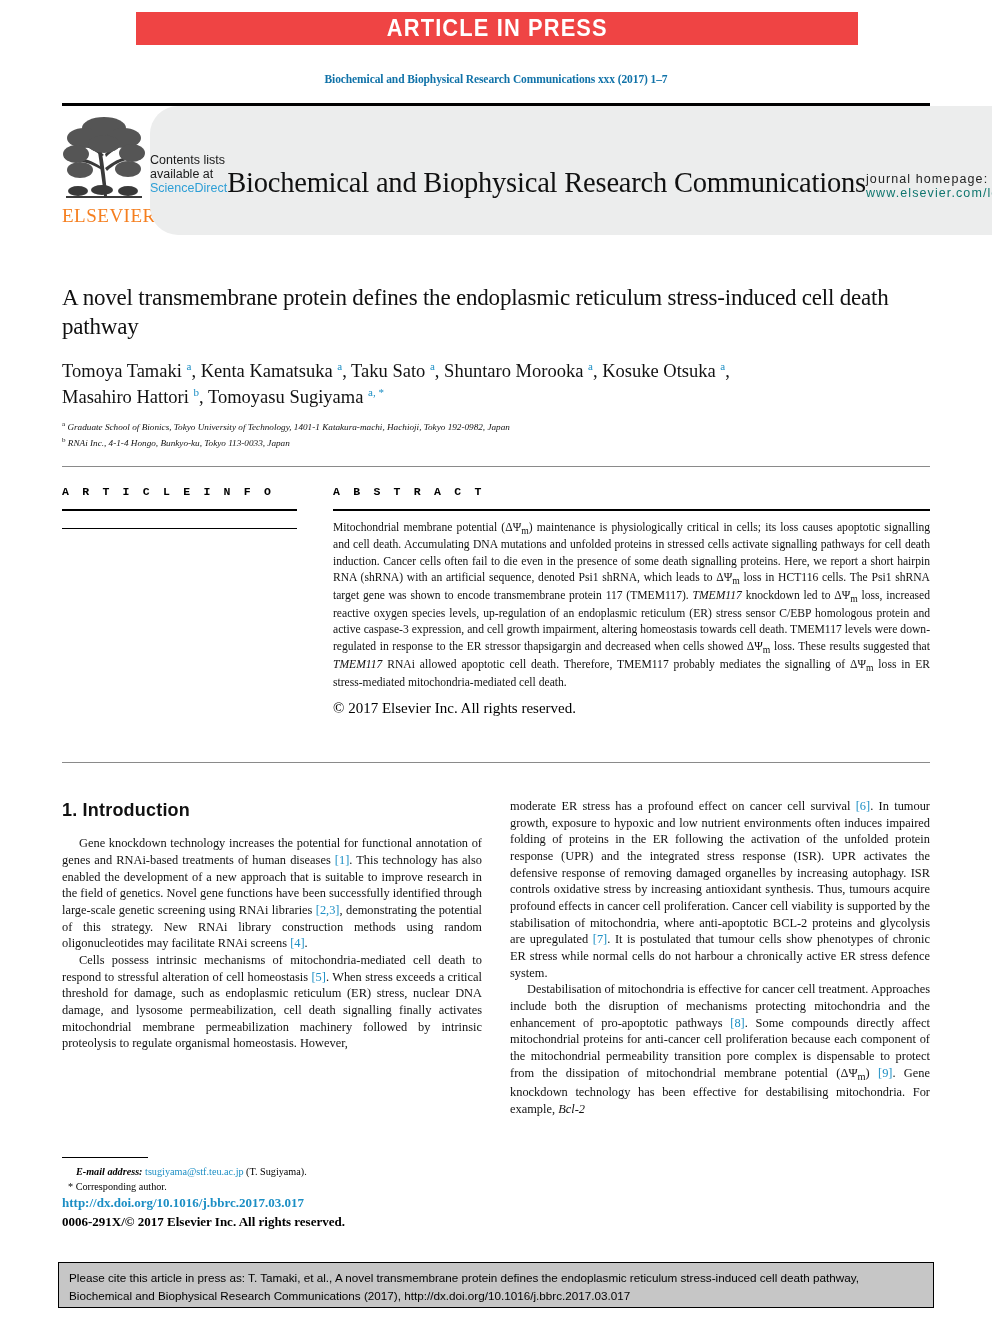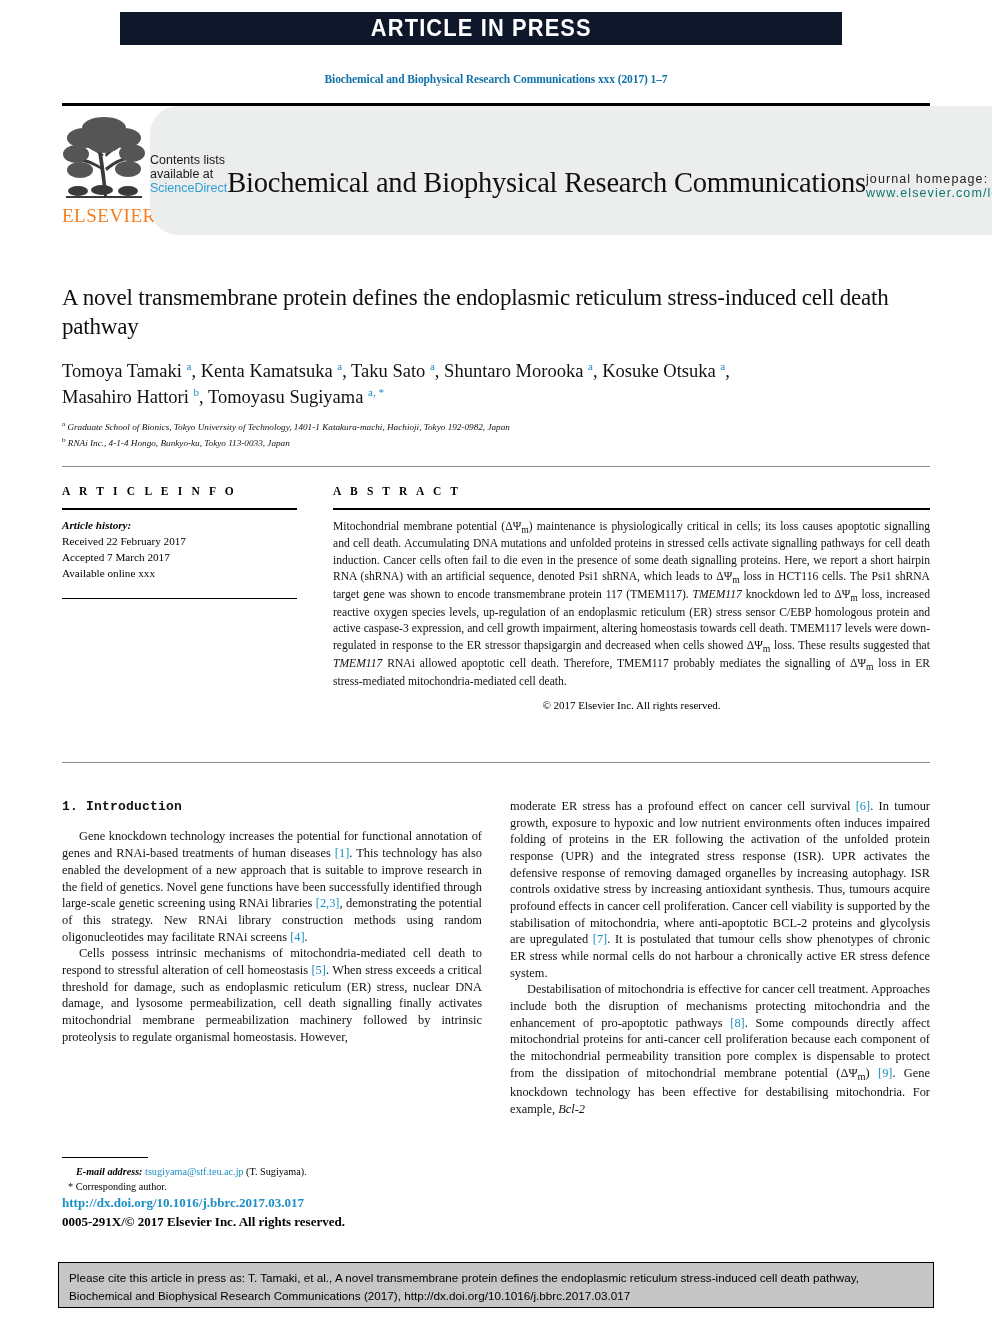--- a/index.html
+++ b/index.html
@@ -17,25 +17,25 @@
   }
   .page {
     width: 992px;
     height: 1323px;
     position: relative;
   }
 
   
   .press-banner {
     position: absolute;
-    left: 120px;
+    left: 136px;
     top: 12px;
     width: 722px;
     height: 33px;
-    background: #0f172a;
+    background: #ef4444;
     display: flex;
     align-items: center;
     justify-content: center;
   }
   .press-banner .txt {
     font-family: "Liberation Sans", "DejaVu Sans", sans-serif;
     font-weight: bold;
     font-size: 23px;
     letter-spacing: 1.2px;
     color: #ffffff;
@@ -213,21 +213,21 @@
     position: absolute;
     left: 62px;
     width: 868px;
     height: 1px;
     background: #000;
   }
   #rule-above-info { top: 466px; height: 1px; background:#8a8a8a; }
   #rule-below-abstract { top: 762px; height: 1px; background:#8a8a8a; }
 
   .sect-head {
-    font-family: Liberation Serif, serif;
+    font-family: Liberation Mono, monospace;
     font-weight: bold;
     font-size: 11.5px;
     letter-spacing: 3.2px;
   }
 
   .info-col {
     position: absolute;
     left: 62px;
     top: 485px;
     width: 235px;
@@ -257,42 +257,42 @@
   }
   .abstract-body {
     font-family: "Liberation Serif", serif;
     font-size: 11.6px;
     line-height: 1.41;
     text-align: justify;
     color: #111;
   }
   .abstract-body i { font-style: italic; }
   .copyright-line {
-    text-align: center;
-    font-family: "Liberation Serif", serif;
-    font-size: 11px;
+    text-align: left;
+    font-family: "Liberation Serif", serif;
+    font-size: 15px;
     margin-top: 9px;
   }
 
   
   .col-left, .col-right {
     position: absolute;
     top: 798px;
     width: 420px;
     font-family: "Liberation Serif", serif;
     font-size: 12.4px;
     line-height: 1.345;
     text-align: justify;
     color: #111;
   }
   .col-left { left: 62px; }
   .col-right { left: 510px; }
   h2.sec {
-    font-family: Liberation Mono, monospace;
-    font-size: 13px;
+    font-family: Liberation Sans, sans-serif;
+    font-size: 18px;
     font-weight: bold;
     margin: 0 0 13px 0;
     letter-spacing: 0.2px;
   }
   p.para { margin: 0; text-indent: 17px; }
   .ref { color: #1b8ec4; }
 
   
   .footnote {
     position: absolute;
@@ -427,26 +427,20 @@
       <div><sup>a</sup> Graduate School of Bionics, Tokyo University of Technology, 1401-1 Katakura-machi, Hachioji, Tokyo 192-0982, Japan</div>
       <div><sup>b</sup> RNAi Inc., 4-1-4 Hongo, Bunkyo-ku, Tokyo 113-0033, Japan</div>
     </div>
   </div>
 
   <div class="rule-full" id="rule-above-info"></div>
 
   <div class="info-col">
     <div class="sect-head">A R T I C L E  I N F O</div>
     <div class="rule"></div>
-    <div class="body">
-      <div class="lbl">Article history:</div>
-      <div>Received 22 February 2017</div>
-      <div>Accepted 7 March 2017</div>
-      <div>Available online xxx</div>
-    </div>
     <div class="rule" style="margin-top:17px;"></div>
   </div>
 
   <div class="abstract-col">
     <div class="sect-head">A B S T R A C T</div>
     <div class="rule"></div>
     <div class="abstract-body">Mitochondrial membrane potential (ΔΨ<sub>m</sub>) maintenance is physiologically critical in cells; its loss causes apoptotic signalling and cell death. Accumulating DNA mutations and unfolded proteins in stressed cells activate signalling pathways for cell death induction. Cancer cells often fail to die even in the presence of some death signalling proteins. Here, we report a short hairpin RNA (shRNA) with an artificial sequence, denoted Psi1 shRNA, which leads to ΔΨ<sub>m</sub> loss in HCT116 cells. The Psi1 shRNA target gene was shown to encode transmembrane protein 117 (TMEM117). <i>TMEM117</i> knockdown led to ΔΨ<sub>m</sub> loss, increased reactive oxygen species levels, up-regulation of an endoplasmic reticulum (ER) stress sensor C/EBP homologous protein and active caspase-3 expression, and cell growth impairment, altering homeostasis towards cell death. TMEM117 levels were down-regulated in response to the ER stressor thapsigargin and decreased when cells showed ΔΨ<sub>m</sub> loss. These results suggested that <i>TMEM117</i> RNAi allowed apoptotic cell death. Therefore, TMEM117 probably mediates the signalling of ΔΨ<sub>m</sub> loss in ER stress-mediated mitochondria-mediated cell death.</div>
     <div class="copyright-line">© 2017 Elsevier Inc. All rights reserved.</div>
   </div>
 
@@ -468,18 +462,18 @@
     <div class="line" style="padding-left:18px;">
       <span class="em">E-mail address:</span>
       <span class="mail">tsugiyama@stf.teu.ac.jp</span>
       <span>(T. Sugiyama).</span>
     </div>
     <div class="line">* Corresponding author.</div>
   </div>
 
   <div class="doi-block">
     <div class="doi">http://dx.doi.org/10.1016/j.bbrc.2017.03.017</div>
-    <div class="issn">0005-291X/© 2017 Elsevier Inc. All rights reserved.</div>
+    <div class="issn">0006-291X/© 2017 Elsevier Inc. All rights reserved.</div>
   </div>
 
   <div class="cite-box">Please cite this article in press as: T. Tamaki, et al., A novel transmembrane protein defines the endoplasmic reticulum stress-induced cell death pathway, Biochemical and Biophysical Research Communications (2017), http://dx.doi.org/10.1016/j.bbrc.2017.03.017</div>
 
 </div>
 
 </body></html>

